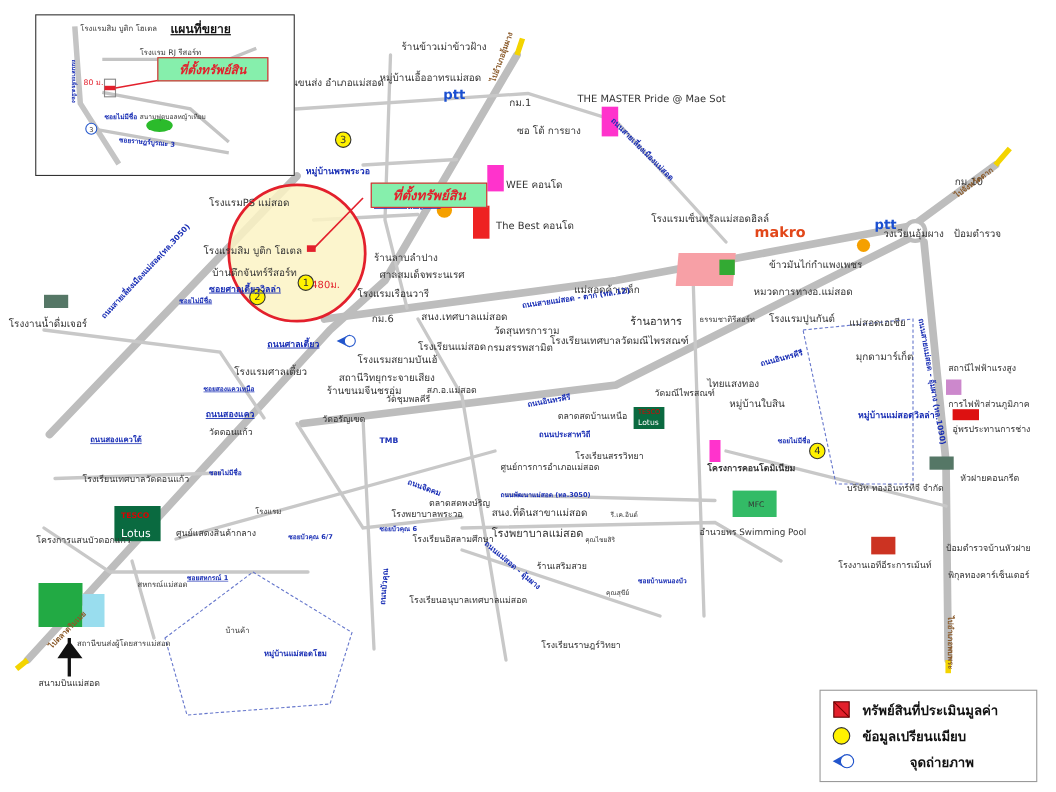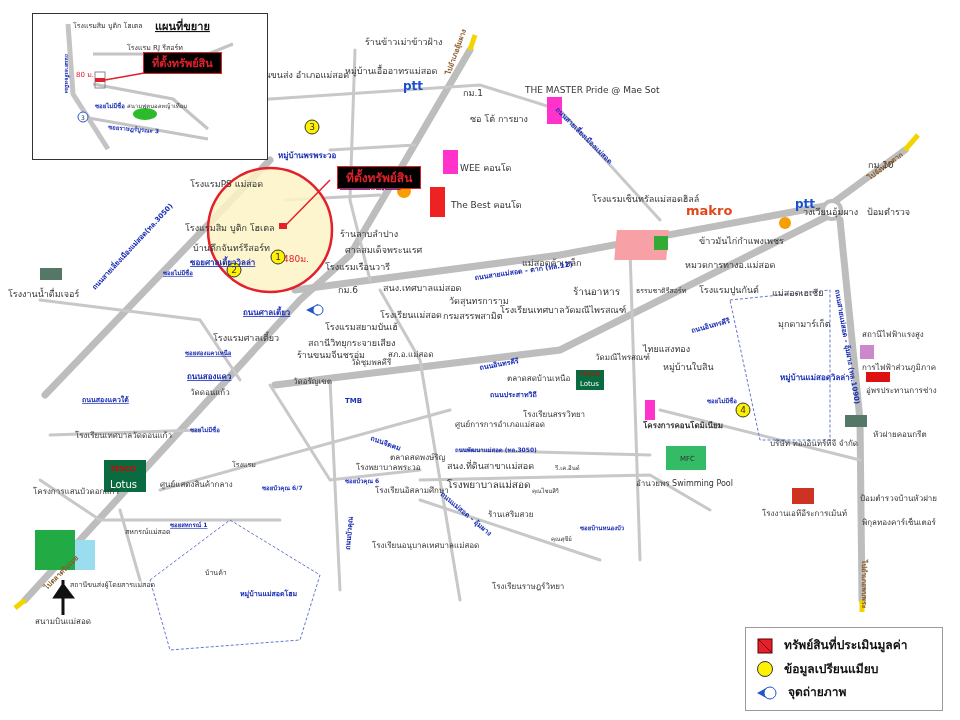--- a/index.html
+++ b/index.html
@@ -10,25 +10,25 @@
   .lbl-lg { font-family:"DejaVu Sans", sans-serif; font-size:10px; fill:#333; }
   .road-lbl { font-family:"DejaVu Sans", sans-serif; font-size:7px; fill:#1a2fb5; font-weight:bold; }
   .road-lbl-u { font-family:"DejaVu Sans", sans-serif; font-size:8px; fill:#1a2fb5; font-weight:bold; text-decoration:underline; }
   .vill { font-family:"DejaVu Sans", sans-serif; font-size:8px; fill:#1a2fb5; font-weight:bold; }
   .road-main { stroke:#bdbdbd; fill:none; stroke-width:7; stroke-linecap:round; }
   .road-sm { stroke:#c8c8c8; fill:none; stroke-width:3; stroke-linecap:round; }
   #inset { position:absolute; left:32px; top:13px; width:234px; height:145px;
            border:1.5px solid #333; background:#fff; }
   #legend { position:absolute; left:745px; top:627px; width:196px; height:82px;
             border:1px solid #9a9a9a; background:#fff; }
-  .leg-row { position:absolute; left:10px; height:18px; display:flex; align-items:flex-end; }
+  .leg-row { position:absolute; left:10px; height:18px; display:flex; align-items:center; }
   .leg-text { font-family:"DejaVu Sans", sans-serif; font-weight:bold; font-size:12px; color:#111; margin-left:10px; }
-  .callout { position:absolute; background:#000000; border:1.5px solid #e3202c;
+  .callout { position:absolute; background:#86efac; border:1.5px solid #e3202c;
              color:#e3202c; font-weight:bold; font-family:"DejaVu Sans", sans-serif;
-             font-size:12px; padding:1px 8px; white-space:nowrap; }
+             font-size:12px; padding:1px 19px; white-space:nowrap;font-style:italic; }
 </style>
 </head>
 <body>
 
 <svg id="map" width="960" height="720" viewBox="0 0 960 720">
 
   <g>
 
     <path class="road-main" d="M295 290 L560 255 L830 205"></path>
 
@@ -276,20 +276,20 @@
       <line x1="2" y1="1" x2="16" y2="15" stroke="#7a0000" stroke-width="1"></line>
     </svg>
     <span class="leg-text">ทรัพย์สินที่ประเมินมูลค่า</span>
   </div>
   <div class="leg-row" style="top:32px;">
     <svg width="18" height="18">
       <circle cx="9" cy="9" r="7.5" fill="#fff200" stroke="#333"></circle>
     </svg>
     <span class="leg-text">ข้อมูลเปรียนแมียบ</span>
   </div>
-  <div class="leg-row" style="top:55px;">
+  <div class="leg-row" style="top:55px;gap:39px;">
     <svg width="22" height="16">
       <path d="M1 8 L12 2 L12 14 Z" fill="#2255cc"></path>
       <circle cx="14" cy="8" r="6" fill="#fff" stroke="#2255cc"></circle>
     </svg>
     <span class="leg-text">จุดถ่ายภาพ</span>
   </div>
 </div>
 
 </body></html>

